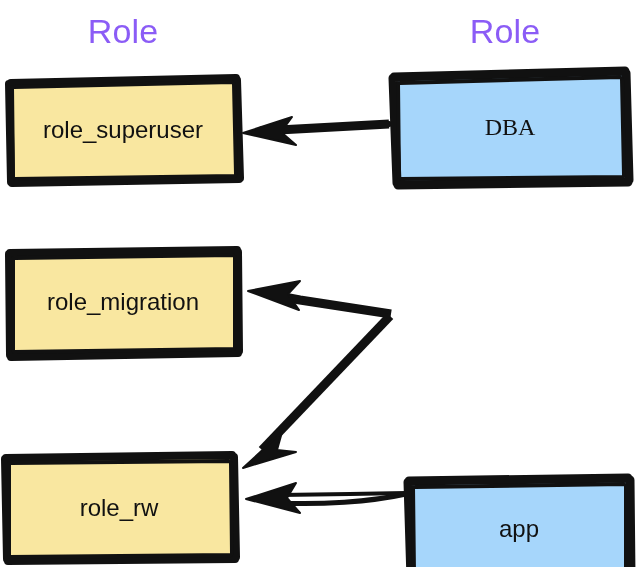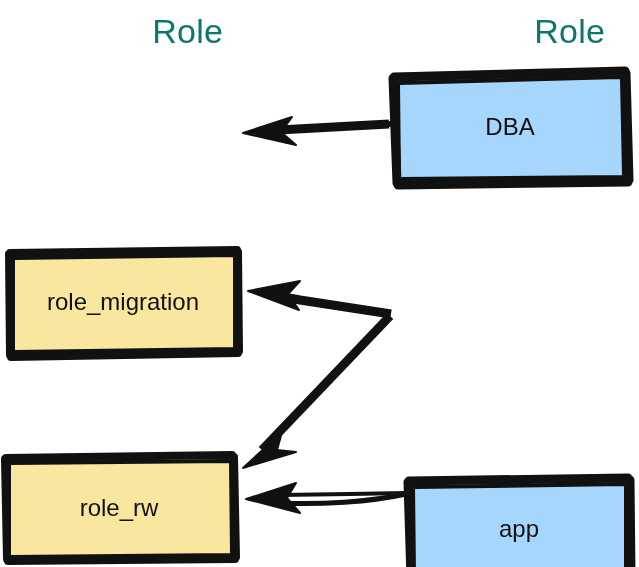--- a/index.html
+++ b/index.html
@@ -14,23 +14,23 @@
     position: relative;
     width: 639px;
     height: 567px;
     background: #ffffff;
     overflow: hidden;
   }
   .column-header {
     position: absolute;
     font-size: 34px;
     font-weight: 400;
-    color: #0f766e;
+    color: #8b5cf6;
     letter-spacing: 0.2px;
-    text-align: right;
+    text-align: center;
     white-space: nowrap;
     line-height: 1;
   }
   #header-role  { left: 23px;  top: 14px; width: 200px; }
   #header-user  { left: 405px; top: 14px; width: 200px; }
 
   .node {
     position: absolute;
     box-sizing: border-box;
   }
@@ -51,21 +51,21 @@
     justify-content: center;
     font-size: 24px;
     color: #111111;
     white-space: nowrap;
     pointer-events: none;
   }
 
   #node-role-superuser { left: 4px;   top: 74px;  width: 238px; height: 112px; }
   #node-role-migration { left: 4px;   top: 246px; width: 238px; height: 112px; }
   #node-role-rw        { left: 0;   top: 452px; width: 238px; height: 112px; }
-  #node-dba            { left: 388px; top: 68px;  width: 244px; height: 118px; }
+  #node-dba            { left: 388px; top: 68px;  width: 244px; height: 118px; font-family: Liberation Serif, serif; }
   #node-bytebase       { left: 390px; top: 244px; width: 236px; height: 112px; }
   #node-app            { left: 404px; top: 474px; width: 230px; height: 110px; }
 
   #edge-layer {
     position: absolute;
     left: 0;
     top: 0;
     width: 639px;
     height: 567px;
     pointer-events: none;
@@ -98,20 +98,28 @@
       <path d="M243,468 L282,432 L277,450 L296,452 Z" fill="#111111" stroke="#111111" stroke-width="2" stroke-linejoin="round"></path>
     </g>
 
     <g>
       <path d="M406,494 C370,502 320,505 278,503" fill="none" stroke="#111111" stroke-width="5" stroke-linecap="round"></path>
       <path d="M406,493 C365,494 320,494 280,495" fill="none" stroke="#111111" stroke-width="4" stroke-linecap="round"></path>
       <path d="M246,499 L296,483 L287,498 L300,513 Z" fill="#111111" stroke="#111111" stroke-width="2" stroke-linejoin="round"></path>
     </g>
   </svg>
 
+  <div class="node" id="node-role-superuser">
+    <svg width="238" height="112" viewBox="0 0 238 112" xmlns="http://www.w3.org/2000/svg">
+      <path d="M8,10 L231,5 L234,103 L7,108 Z" fill="#F9E7A0" stroke="none"></path>
+      <path d="M7,9 L232,4 M233,6 L236,104 M235,105 L8,109 M7,108 L5,10" fill="none" stroke="#111111" stroke-width="8" stroke-linecap="round" stroke-linejoin="round"></path>
+      <path d="M10,13 L228,8 M230,10 L232,100 M231,102 L11,105 M9,103 L8,13" fill="none" stroke="#111111" stroke-width="4" stroke-linecap="round" fill-opacity="0"></path>
+    </svg>
+    <div class="node-label">role_superuser</div>
+  </div>
 
   <div class="node" id="node-role-migration">
     <svg width="238" height="112" viewBox="0 0 238 112" xmlns="http://www.w3.org/2000/svg">
       <path d="M9,9 L232,6 L233,104 L8,109 Z" fill="#F9E7A0" stroke="none"></path>
       <path d="M6,7 L233,4 M234,6 L235,105 M234,107 L7,111 M6,109 L5,8" fill="none" stroke="#111111" stroke-width="8" stroke-linecap="round" stroke-linejoin="round"></path>
       <path d="M11,12 L229,9 M231,11 L231,101 M230,103 L10,106 M9,104 L9,12" fill="none" stroke="#111111" stroke-width="4" stroke-linecap="round"></path>
     </svg>
     <div class="node-label">role_migration</div>
   </div>
 

